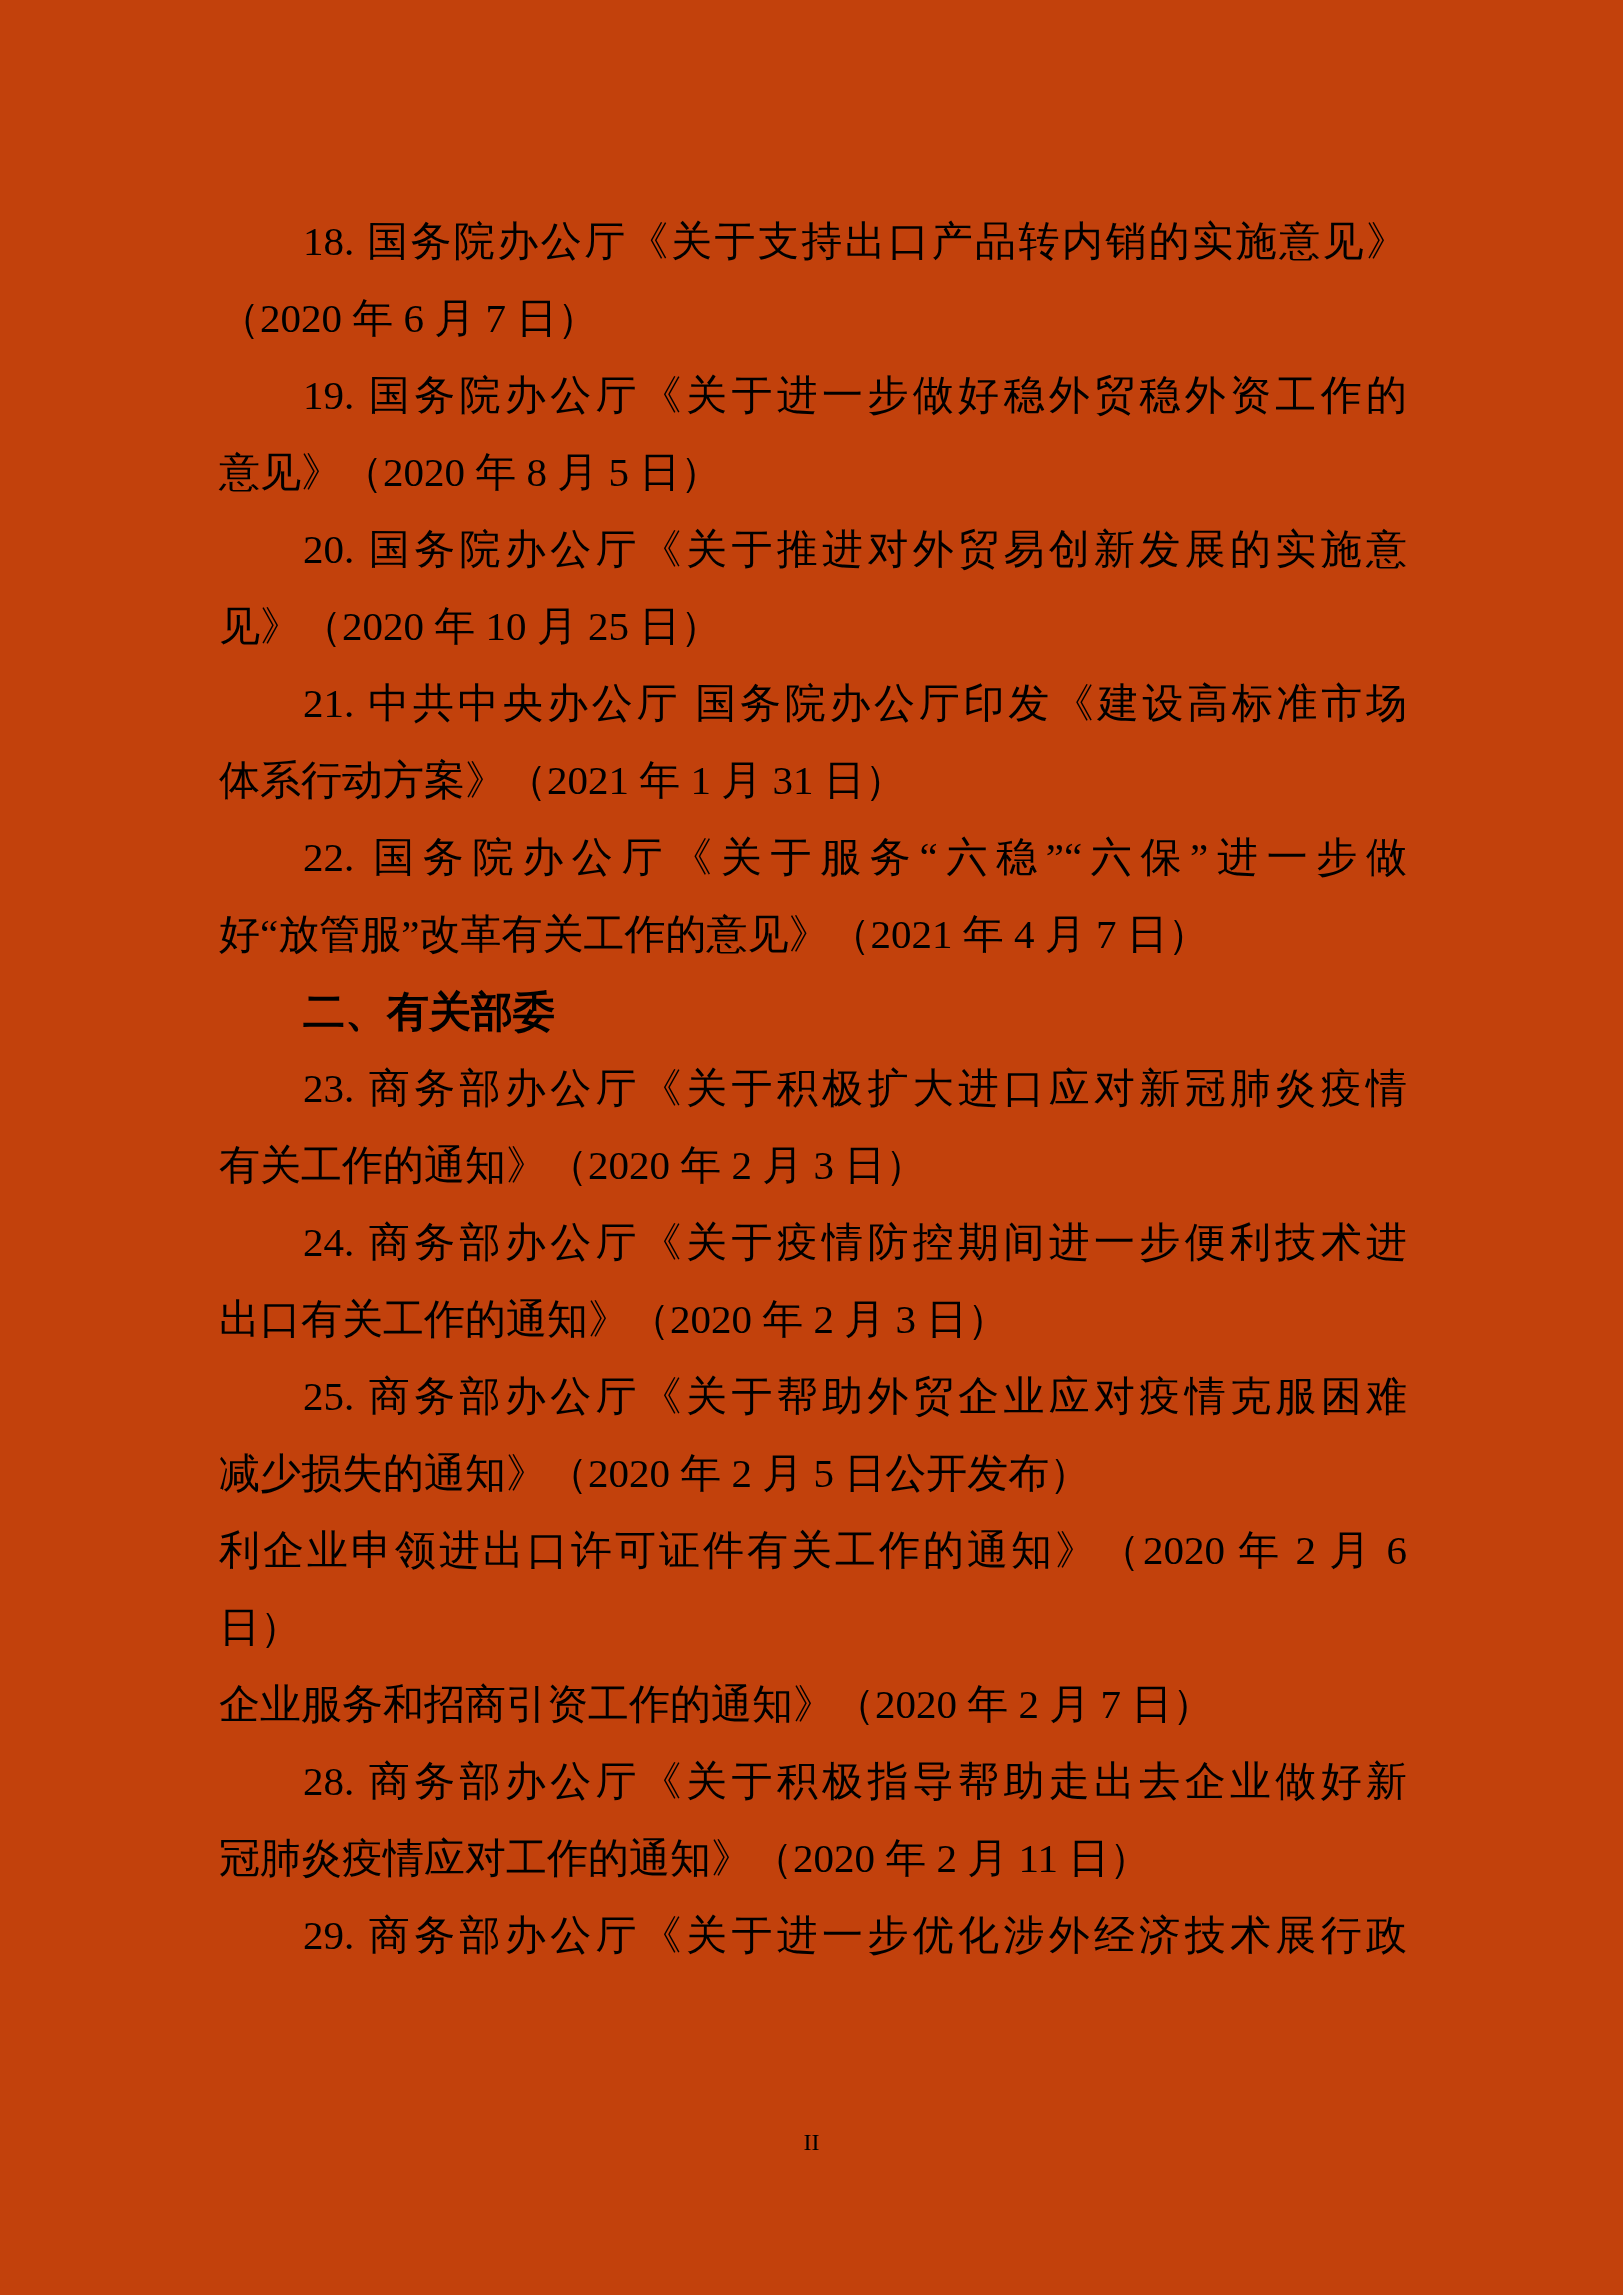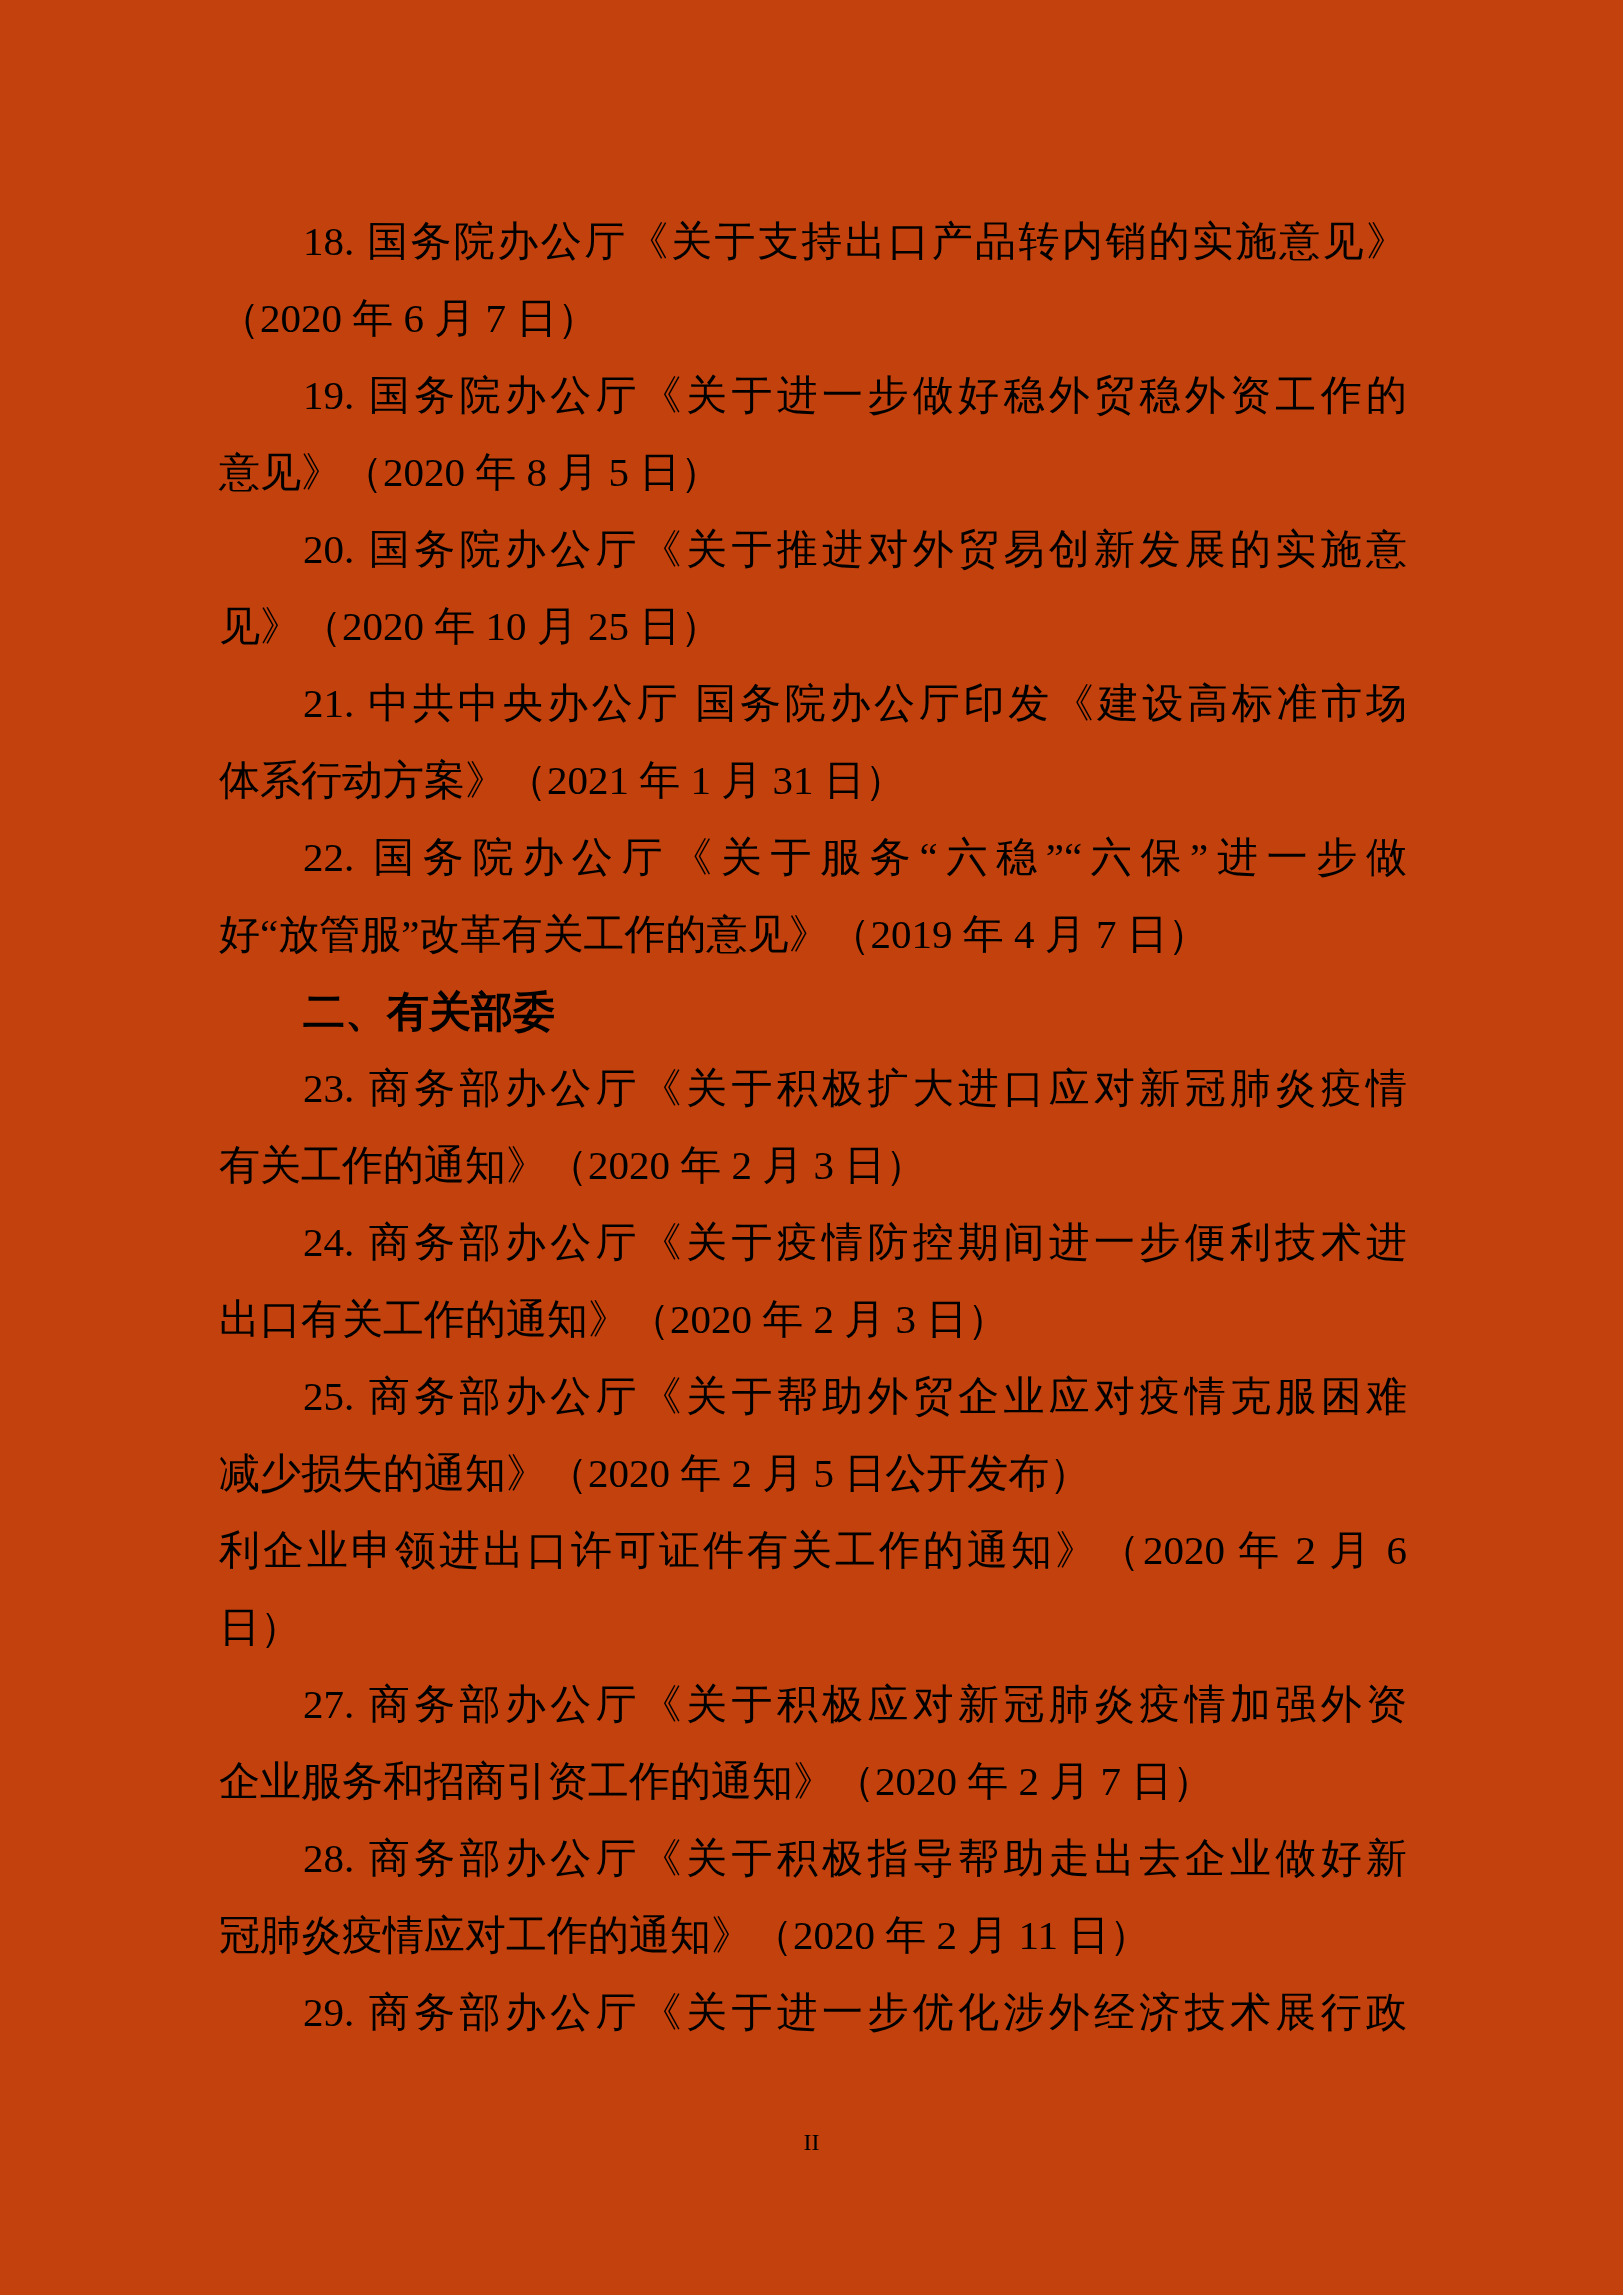--- a/index.html
+++ b/index.html
@@ -74,21 +74,21 @@
       <div class="block">
         <div class="line first full">20.  国务院办公厅《关于推进对外贸易创新发展的实施意</div>
         <div class="line">见》（2020 年 10 月 25 日）</div>
       </div>
       <div class="block">
         <div class="line first full">21.  中共中央办公厅 国务院办公厅印发《建设高标准市场</div>
         <div class="line">体系行动方案》（2021 年 1 月 31 日）</div>
       </div>
       <div class="block">
         <div class="line first full">22.  国务院办公厅《关于服务“六稳”“六保”进一步做</div>
-        <div class="line">好“放管服”改革有关工作的意见》（2019 年 4 月 7 日）</div>
+        <div class="line">好“放管服”改革有关工作的意见》（2021 年 4 月 7 日）</div>
       </div>
       <div class="block">
         <div class="line first heading">二、有关部委</div>
       </div>
       <div class="block">
         <div class="line first full">23.  商务部办公厅《关于积极扩大进口应对新冠肺炎疫情</div>
         <div class="line">有关工作的通知》（2020 年 2 月 3 日）</div>
       </div>
       <div class="block">
         <div class="line first full">24.  商务部办公厅《关于疫情防控期间进一步便利技术进</div>
@@ -96,21 +96,20 @@
       </div>
       <div class="block">
         <div class="line first full">25.  商务部办公厅《关于帮助外贸企业应对疫情克服困难</div>
         <div class="line">减少损失的通知》（2020 年 2 月 5 日公开发布）</div>
       </div>
       <div class="block">
         <div class="line full">利企业申领进出口许可证件有关工作的通知》（2020 年 2 月 6</div>
         <div class="line">日）</div>
       </div>
       <div class="block">
-        <div class="line first full">27.  商务部办公厅《关于积极应对新冠肺炎疫情加强外资</div>
         <div class="line">企业服务和招商引资工作的通知》（2020 年 2 月 7 日）</div>
       </div>
       <div class="block">
         <div class="line first full">28.  商务部办公厅《关于积极指导帮助走出去企业做好新</div>
         <div class="line">冠肺炎疫情应对工作的通知》（2020 年 2 月 11 日）</div>
       </div>
       <div class="block">
         <div class="line first full">29.  商务部办公厅《关于进一步优化涉外经济技术展行政</div>
       </div>
     </div>

